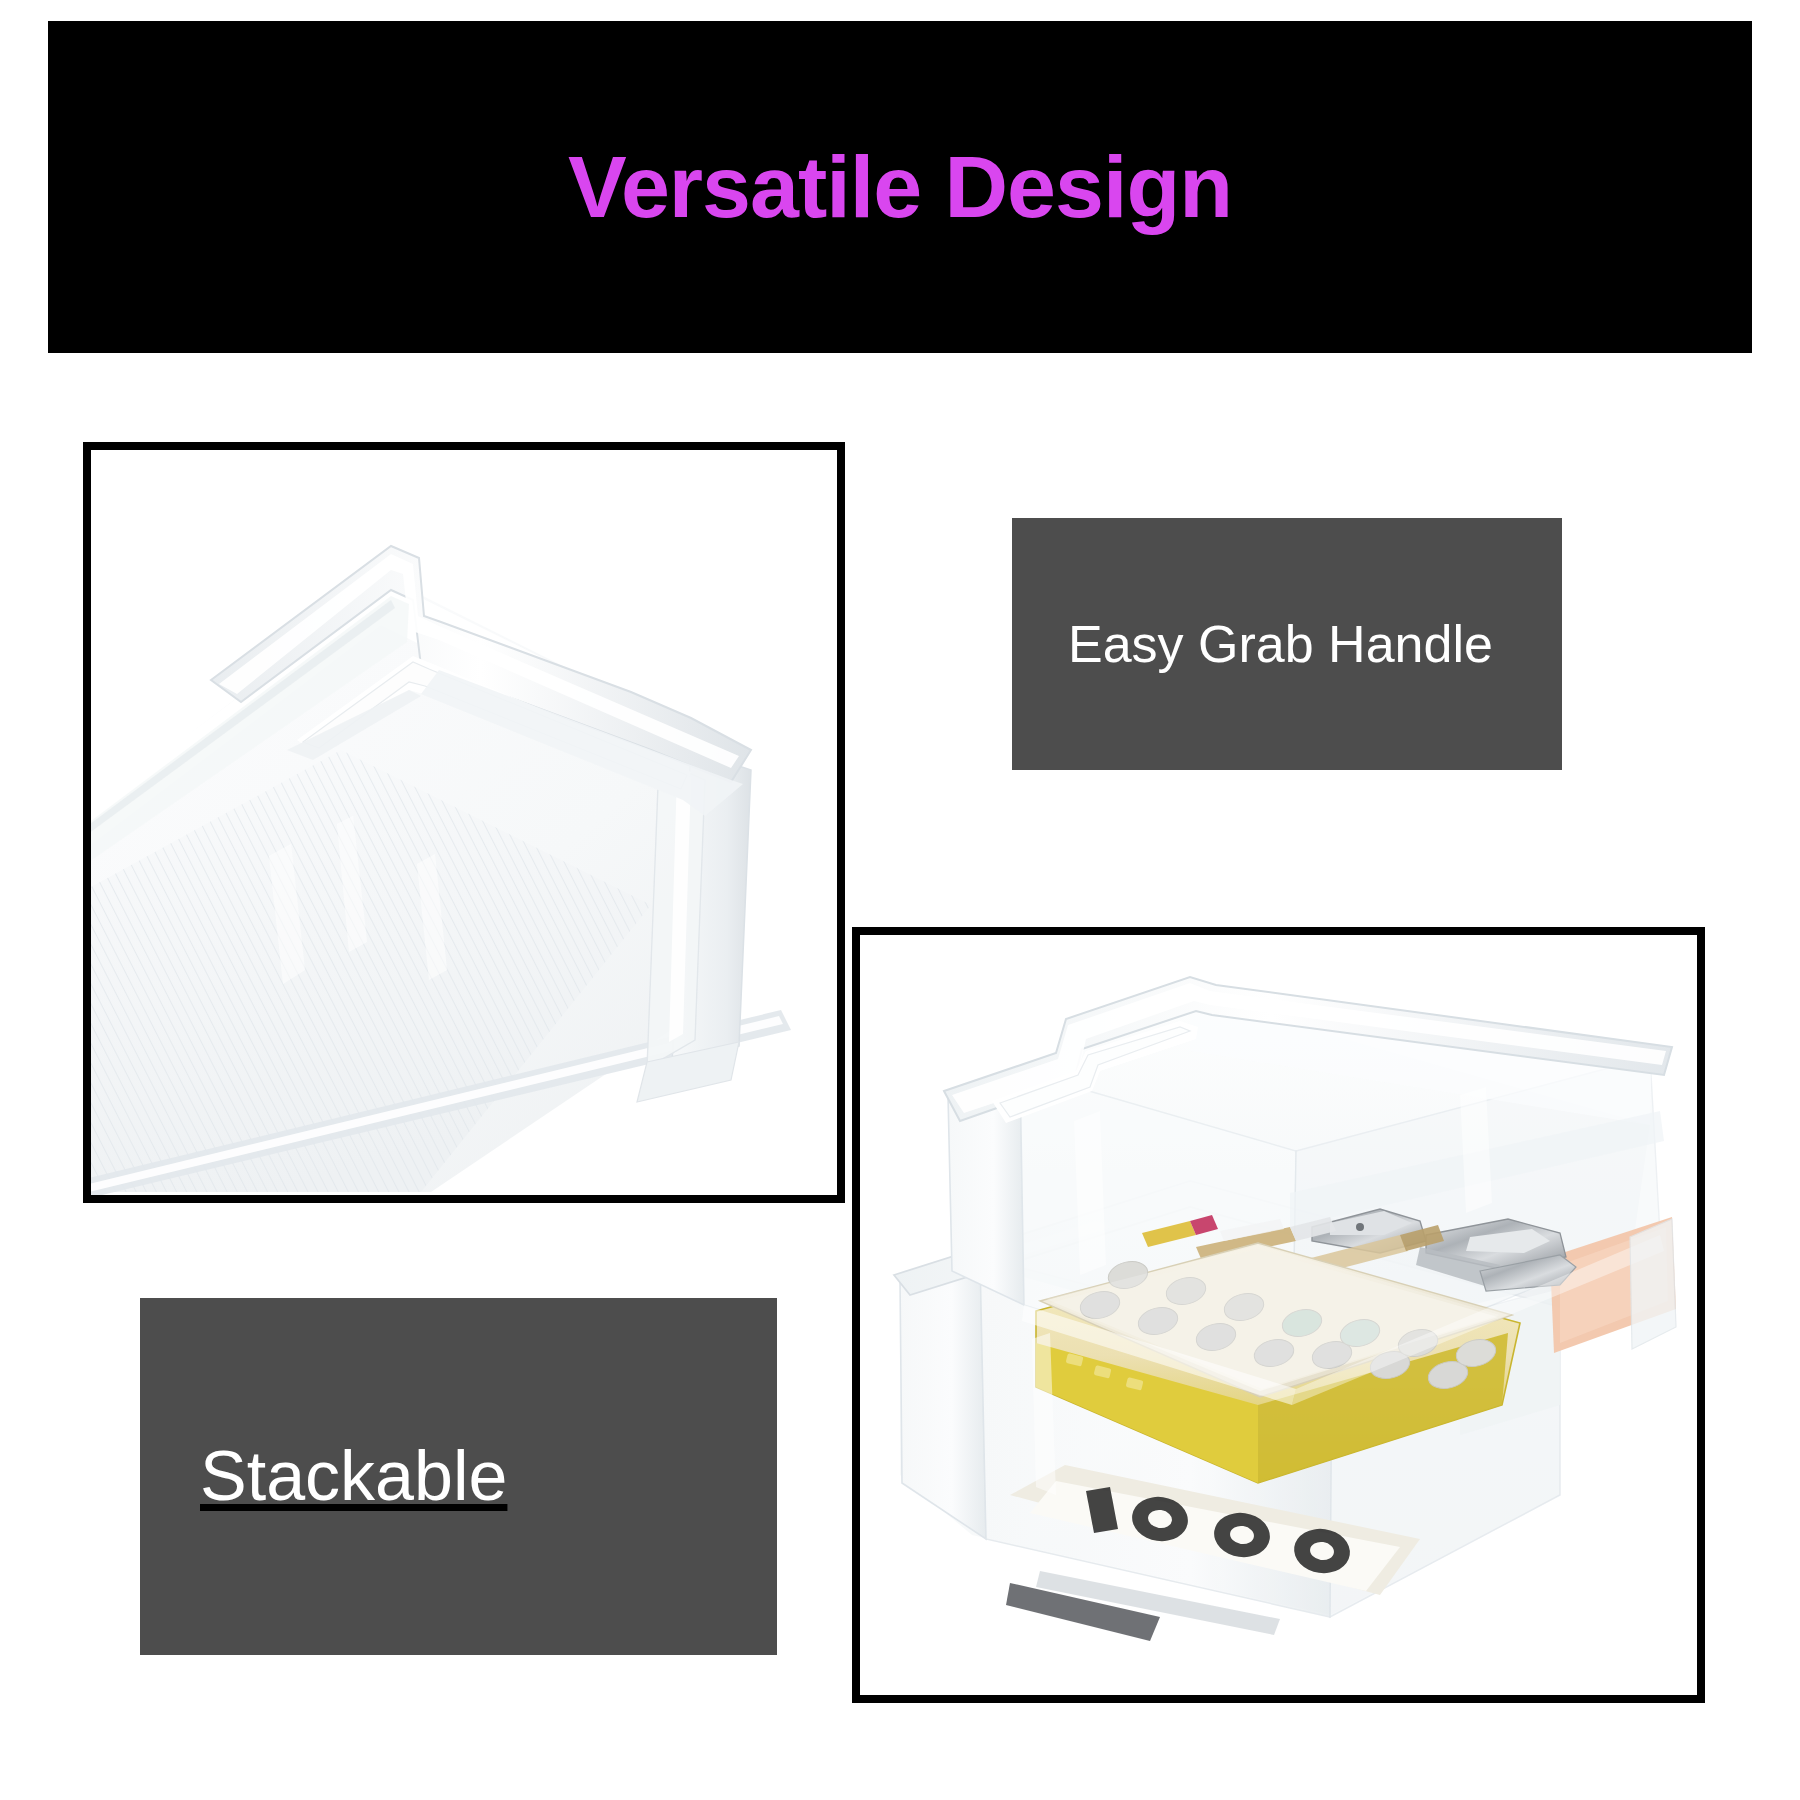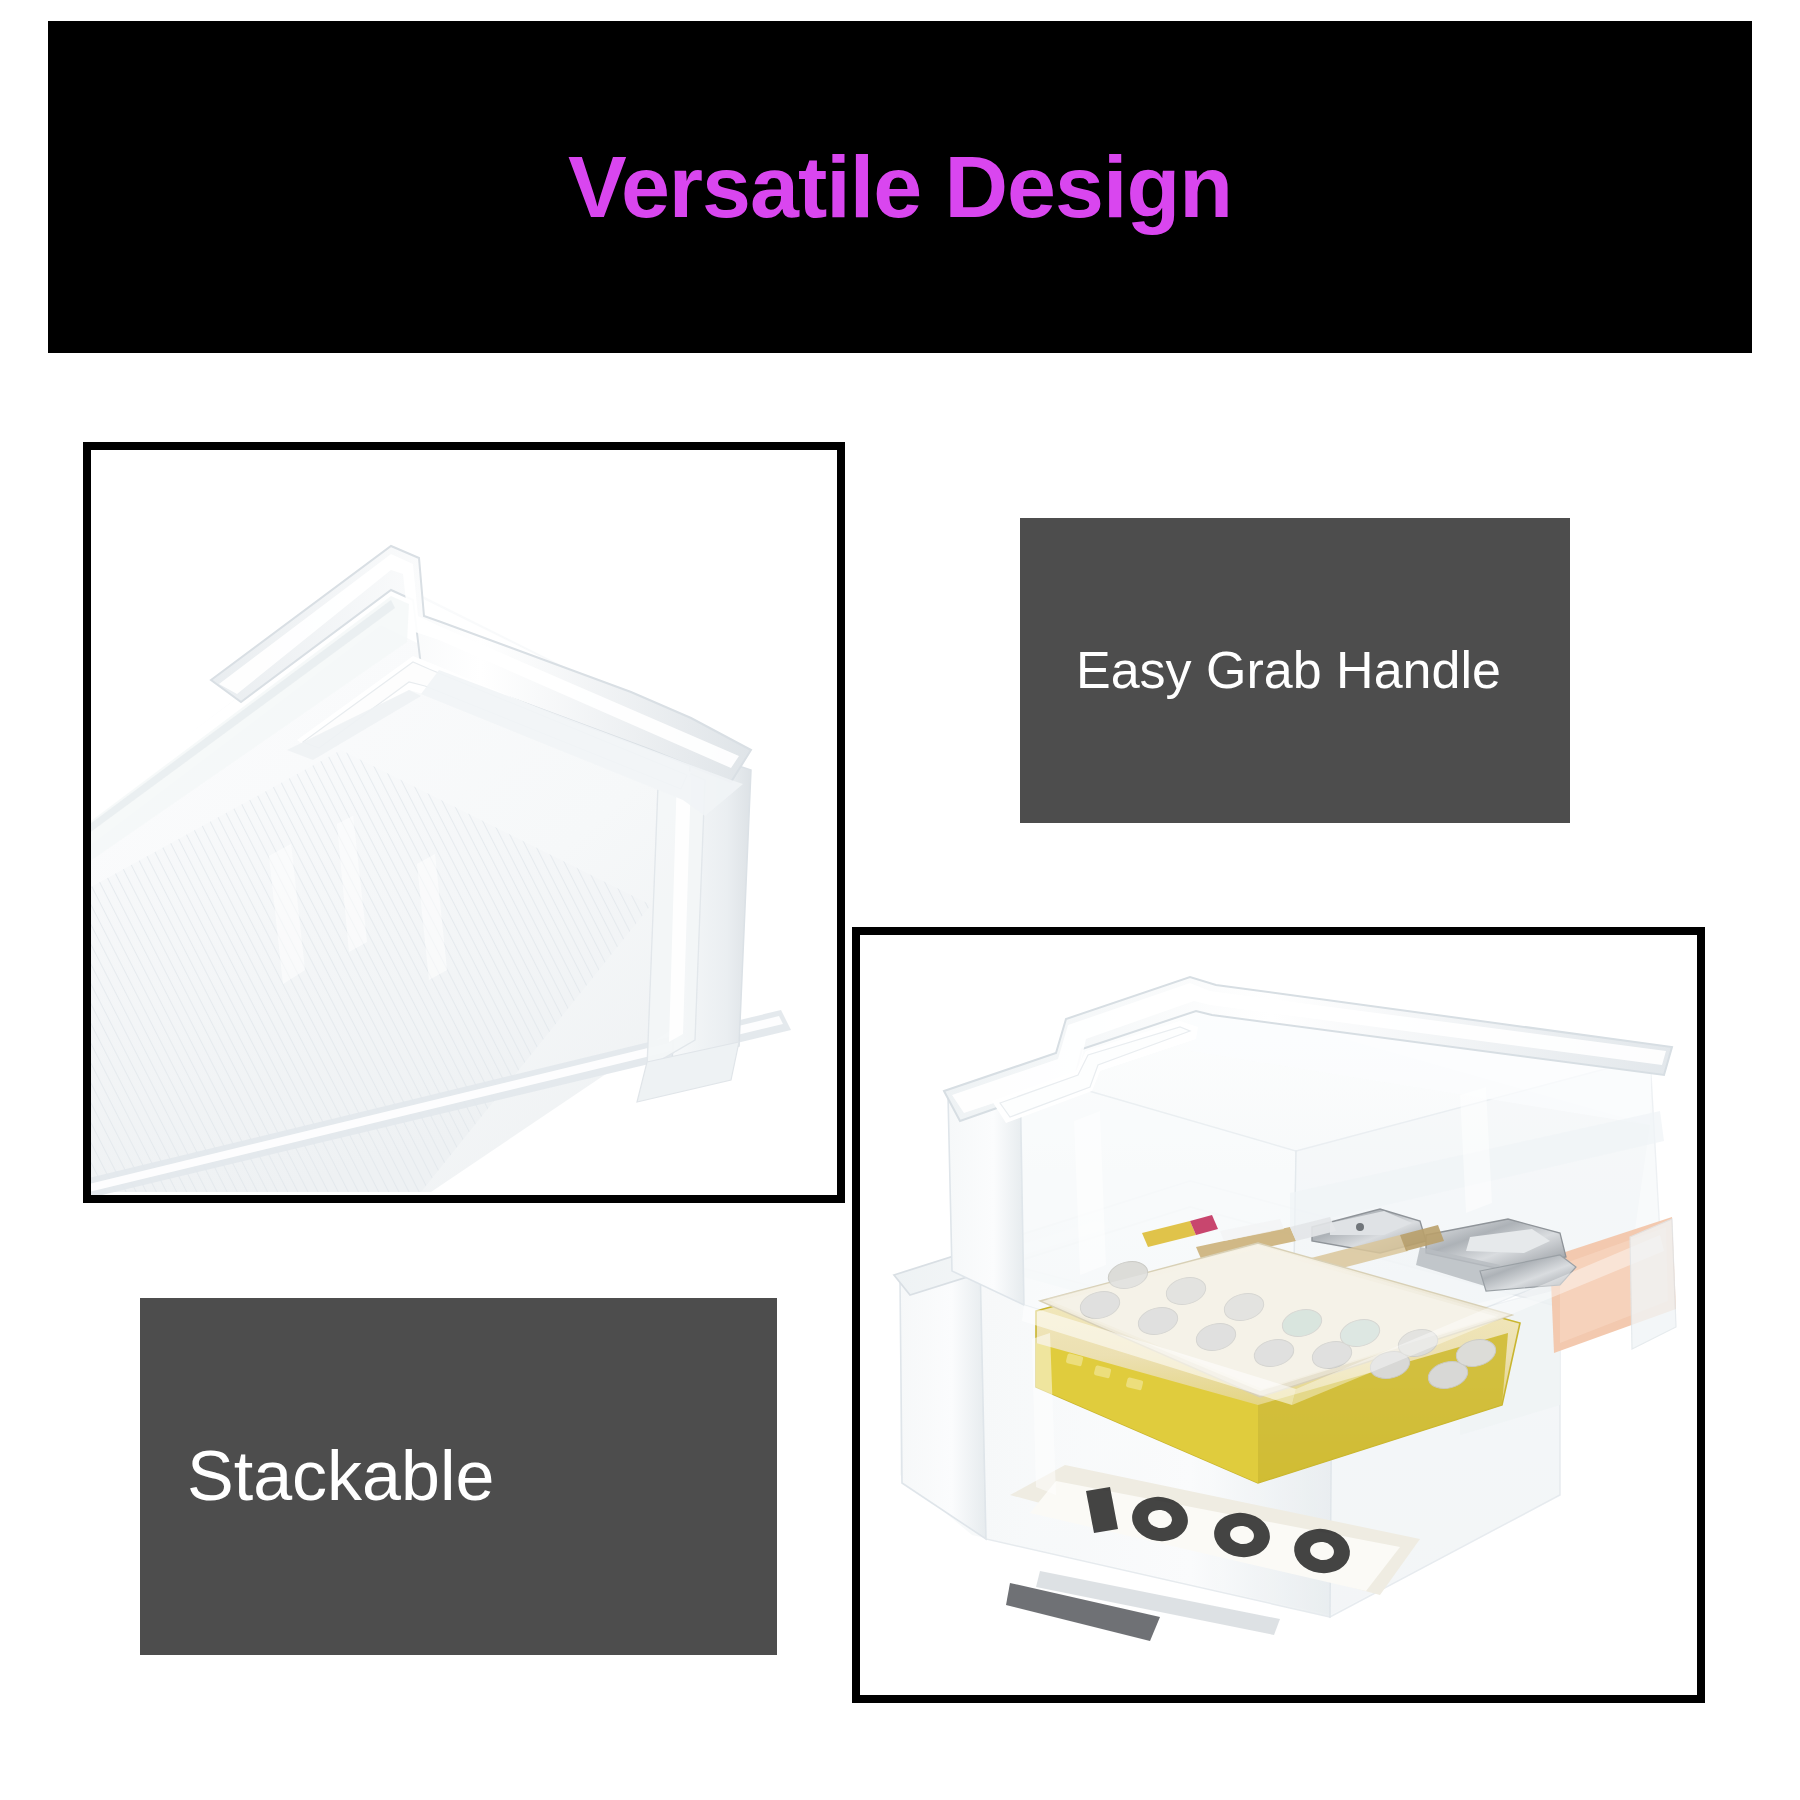--- a/index.html
+++ b/index.html
@@ -72,32 +72,32 @@
     position: absolute;
     background: #4d4d4d;
     display: flex;
     align-items: center;
     box-sizing: border-box;
   }
   #callout-handle {
     left: 1012px;
     top: 518px;
     width: 550px;
-    height: 305px;
+    height: 252px;
     padding-left: 56px;
     padding-right: 20px;
-    margin-left: 8px;
   }
   #callout-stackable {
     left: 140px;
     top: 1298px;
     width: 637px;
     height: 357px;
-    padding-left: 47px;
+    padding-left: 60px;
     padding-right: 20px;
+    text-decoration: underline;
   }
   .callout-text {
     color: #ffffff;
     font-family: "Liberation Sans", sans-serif;
     font-weight: normal;
     line-height: 1.28;
   }
   #callout-handle .callout-text { font-size: 52px; }
   #callout-stackable .callout-text { font-size: 70px; }
 

